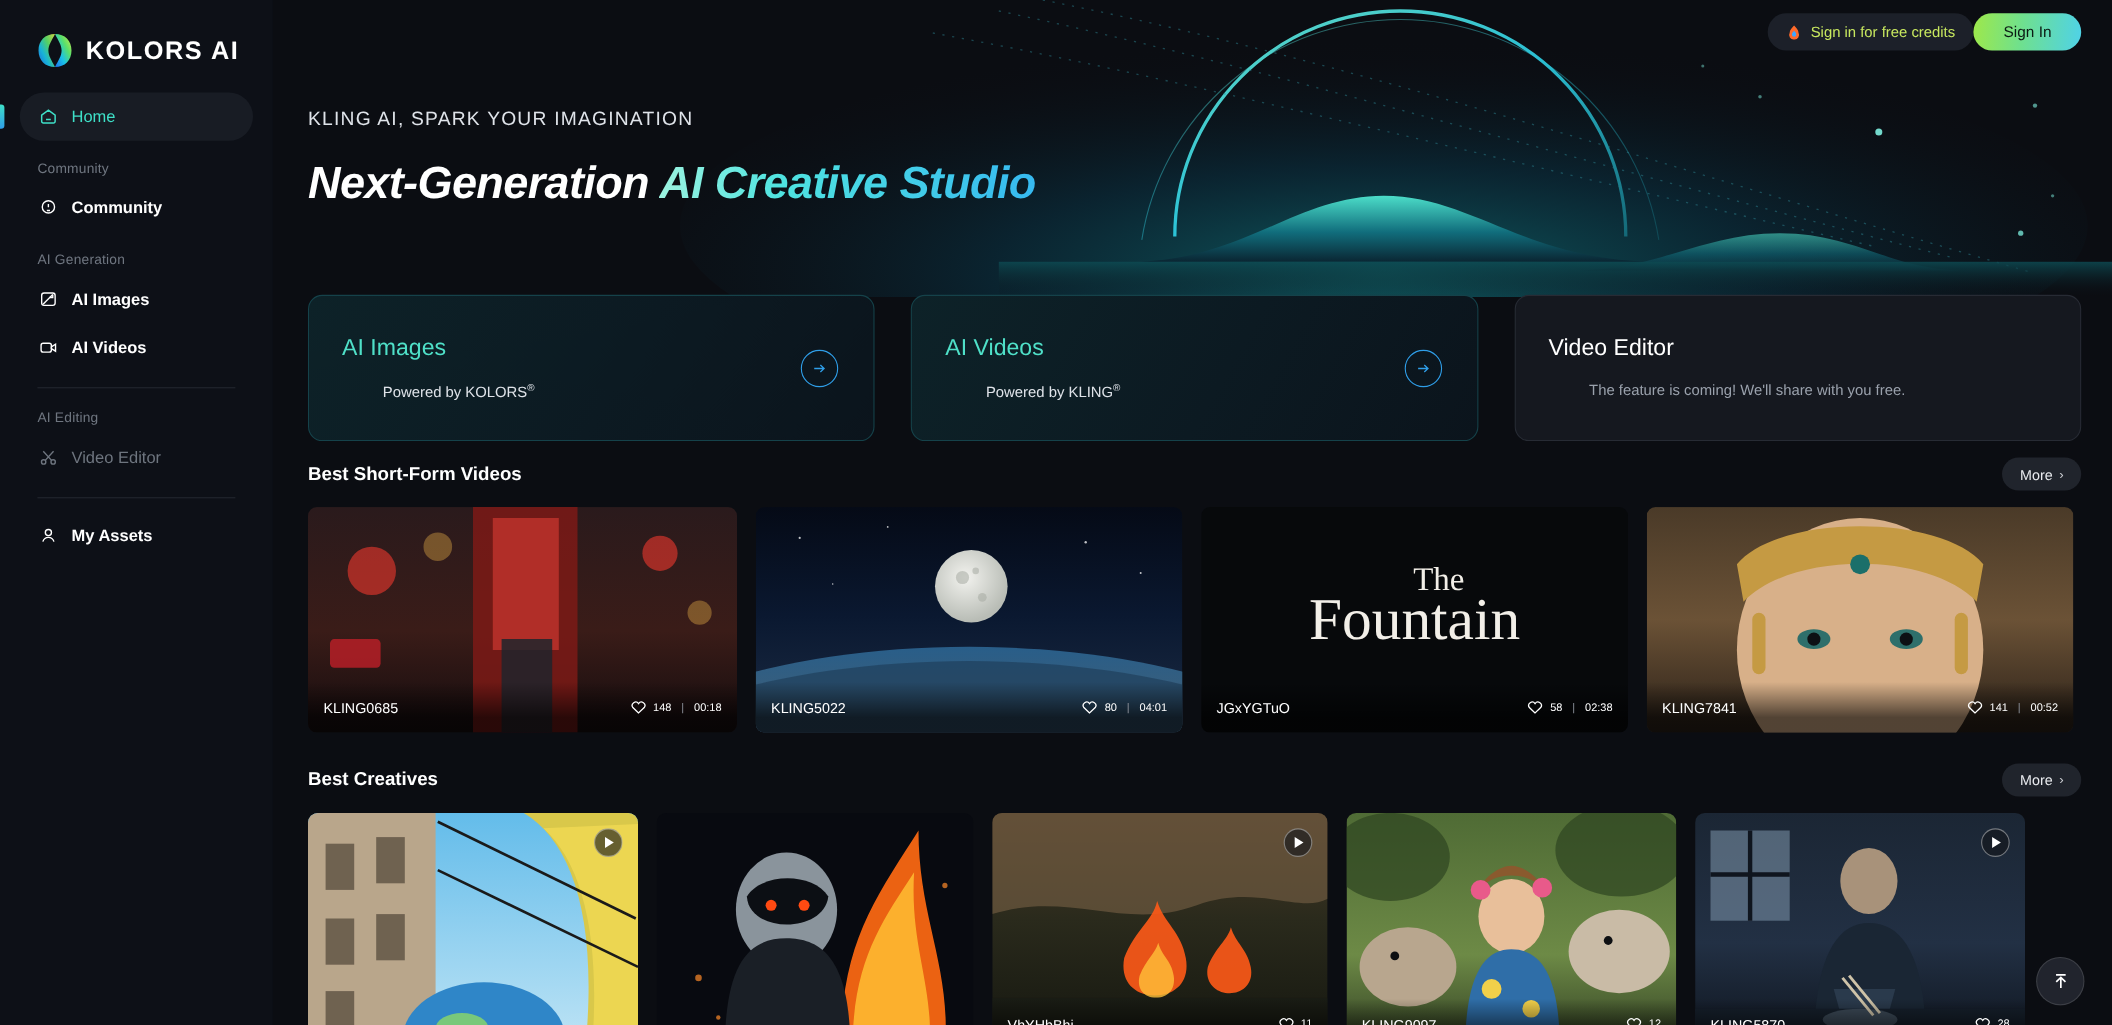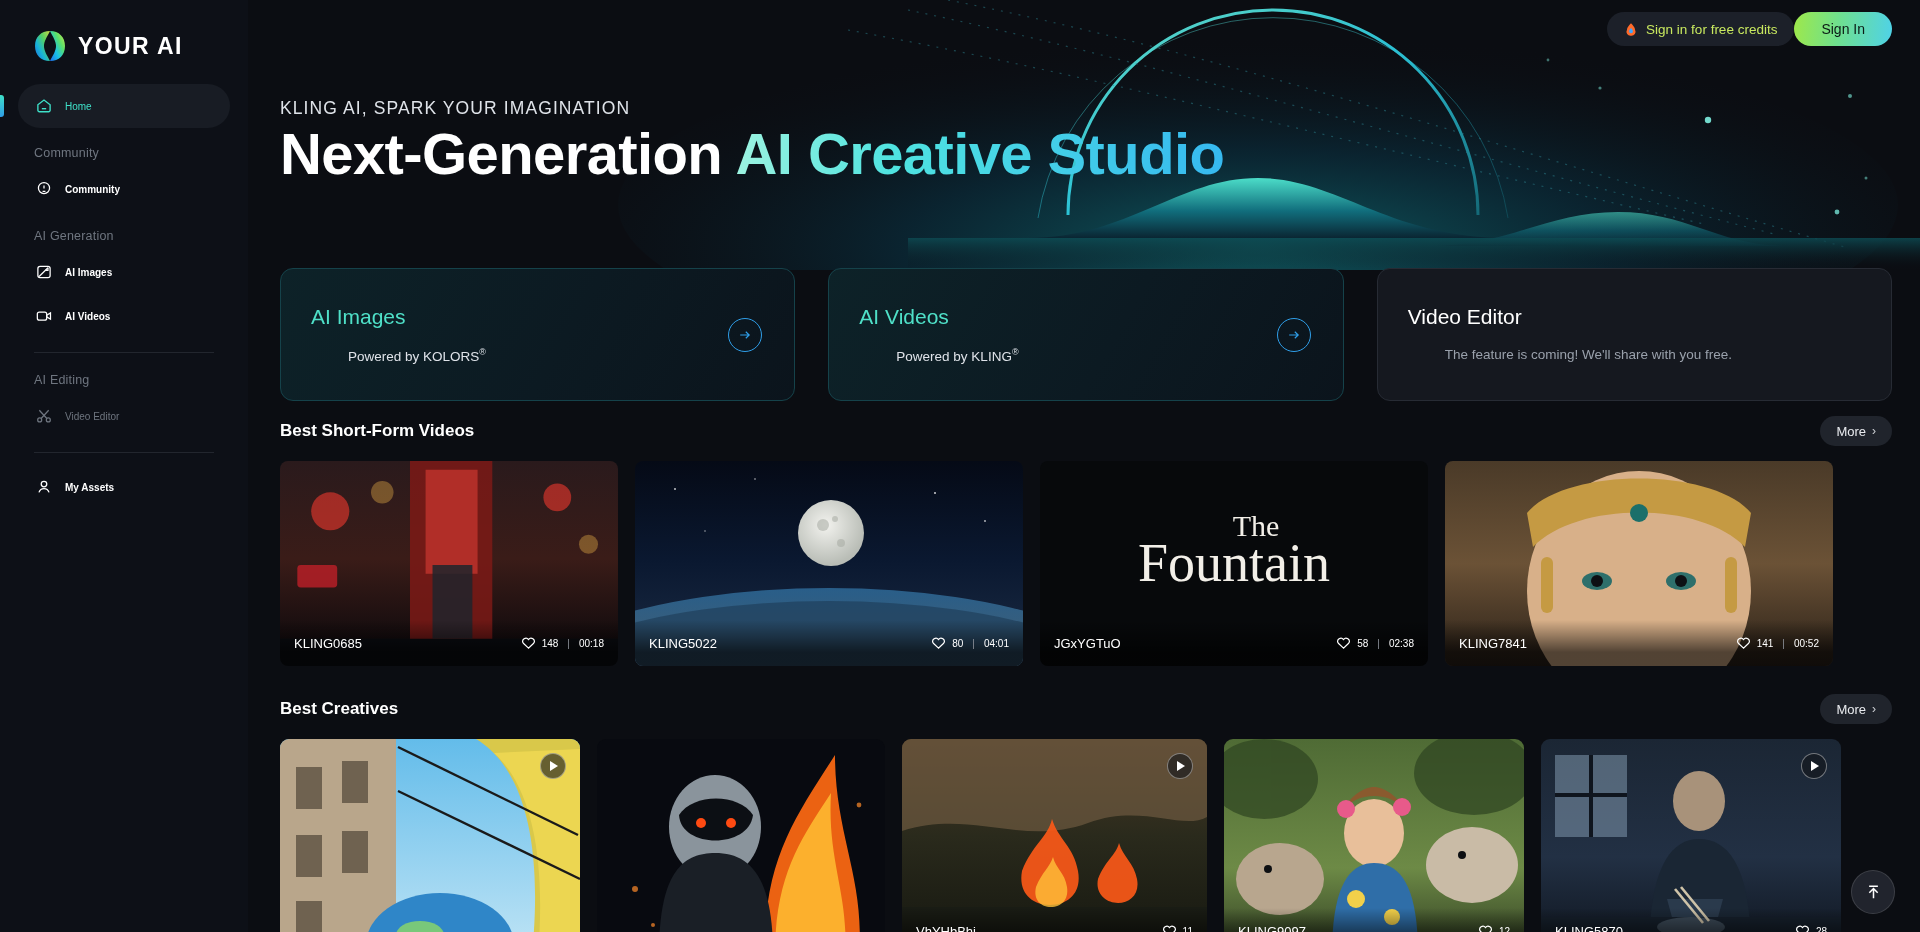--- a/index.html
+++ b/index.html
@@ -26,21 +26,21 @@
     padding: 22px 0 0 33px; height: 70px;
   }
   .brand-mark { width: 34px; height: 34px; flex: 0 0 34px; }
   .brand-text {
     font-size: 23px; font-weight: 700; letter-spacing: 1.4px; color: #fff;
   }
   .nav { padding: 14px 18px 0 18px; }
   .nav-item {
     display: flex; align-items: center; gap: 12px;
     height: 44px; padding: 0 16px; border-radius: 22px;
-    font-size: 10px; color: #e8eaef; cursor: pointer;
+    font-size: 15px; color: #e8eaef; cursor: pointer;
     position: relative;
   }
   .nav-item.active {
     background: #181c24; color: #3ee0c8; font-weight: 400;
   }
   .nav-item.active::before {
     content: ""; position: absolute; left: -18px; top: 11px;
     width: 4px; height: 22px; border-radius: 0 3px 3px 0;
     background: linear-gradient(180deg,#3ee0c8,#2f9ee8);
   }
@@ -85,22 +85,23 @@
   .hero {
     position: absolute; top: 0; left: 0; right: 0; height: 270px;
     overflow: hidden;
   }
   .hero-bg { position: absolute; inset: 0; }
   .hero-text { position: absolute; left: 32px; top: 98px; z-index: 4; }
   .hero-kicker {
     font-size: 17.5px; letter-spacing: 1.1px; color: #dfe3e9; font-weight: 400;
   }
   .hero-title {
-    margin-top: 4px; font-size: 58px; font-weight: 700; letter-spacing: -0.6px;
+    margin-top: 26px; font-size: 41px; font-weight: 700; letter-spacing: -0.6px;
     line-height: 1.06;
+    font-style: italic;
   }
   .hero-title .w { color: #ffffff; }
   .hero-title .c {
     background: linear-gradient(92deg,#9df3e0 0%, #4fe3e0 32%, #36b9f0 100%);
     -webkit-background-clip: text; background-clip: text; color: transparent;
   }
 
   
   .cards {
     position: absolute; top: 268px; left: 32px; right: 28px;
@@ -206,21 +207,21 @@
               <stop offset="35%" stop-color="#19c2e8"></stop>
               <stop offset="65%" stop-color="#5ae06a"></stop>
               <stop offset="100%" stop-color="#d9e84a"></stop>
             </linearGradient>
           </defs>
           <path d="M17 2 C26 2 32 8 32 17 C32 26 26 32 17 32 C20 26 23 22 23 17 C23 12 20 8 17 2 Z" fill="url(#lg)"></path>
           <path d="M17 32 C8 32 2 26 2 17 C2 8 8 2 17 2 C14 8 11 12 11 17 C11 22 14 26 17 32 Z" fill="url(#lg)" opacity=".92"></path>
           <circle cx="17" cy="17" r="5.4" fill="#0d1017"></circle>
         </svg>
       </span>
-      <span class="brand-text">YOUR AI</span>
+      <span class="brand-text">KOLORS AI</span>
     </div>
 
     <nav class="nav">
 
       <div class="nav-item active">
         <span class="nav-ico">
           <svg viewBox="0 0 20 20" width="18" height="18" fill="none" stroke="#3ee0c8" stroke-width="1.5">
             <path d="M3.2 8.6 10 3.4l6.8 5.2v6.2a1.6 1.6 0 0 1-1.6 1.6H4.8a1.6 1.6 0 0 1-1.6-1.6Z"></path>
             <path d="M7.6 13h4.8"></path>
           </svg>
@@ -389,21 +390,21 @@
       <div class="section-head">
         <div class="section-title">Best Short-Form Videos</div>
         <button class="btn-more">
           <span>More</span>
           <span class="chev">›</span>
         </button>
       </div>
 
       <div class="row">
 
-        <div class="vcard" style="width:338px">
+        <div class="vcard" style="width:390px">
           <svg class="thumb" viewBox="0 0 390 205" preserveAspectRatio="none">
             <defs>
               <linearGradient id="t1" x1="0" y1="0" x2="0" y2="1">
                 <stop offset="0%" stop-color="#2a1a1c"></stop>
                   <stop offset="55%" stop-color="#3a1c18"></stop>
                   <stop offset="100%" stop-color="#140c0e"></stop>
               </linearGradient>
             </defs>
             <rect width="390" height="205" fill="url(#t1)"></rect>
             <g opacity=".55" fill="#ff3b2f">

